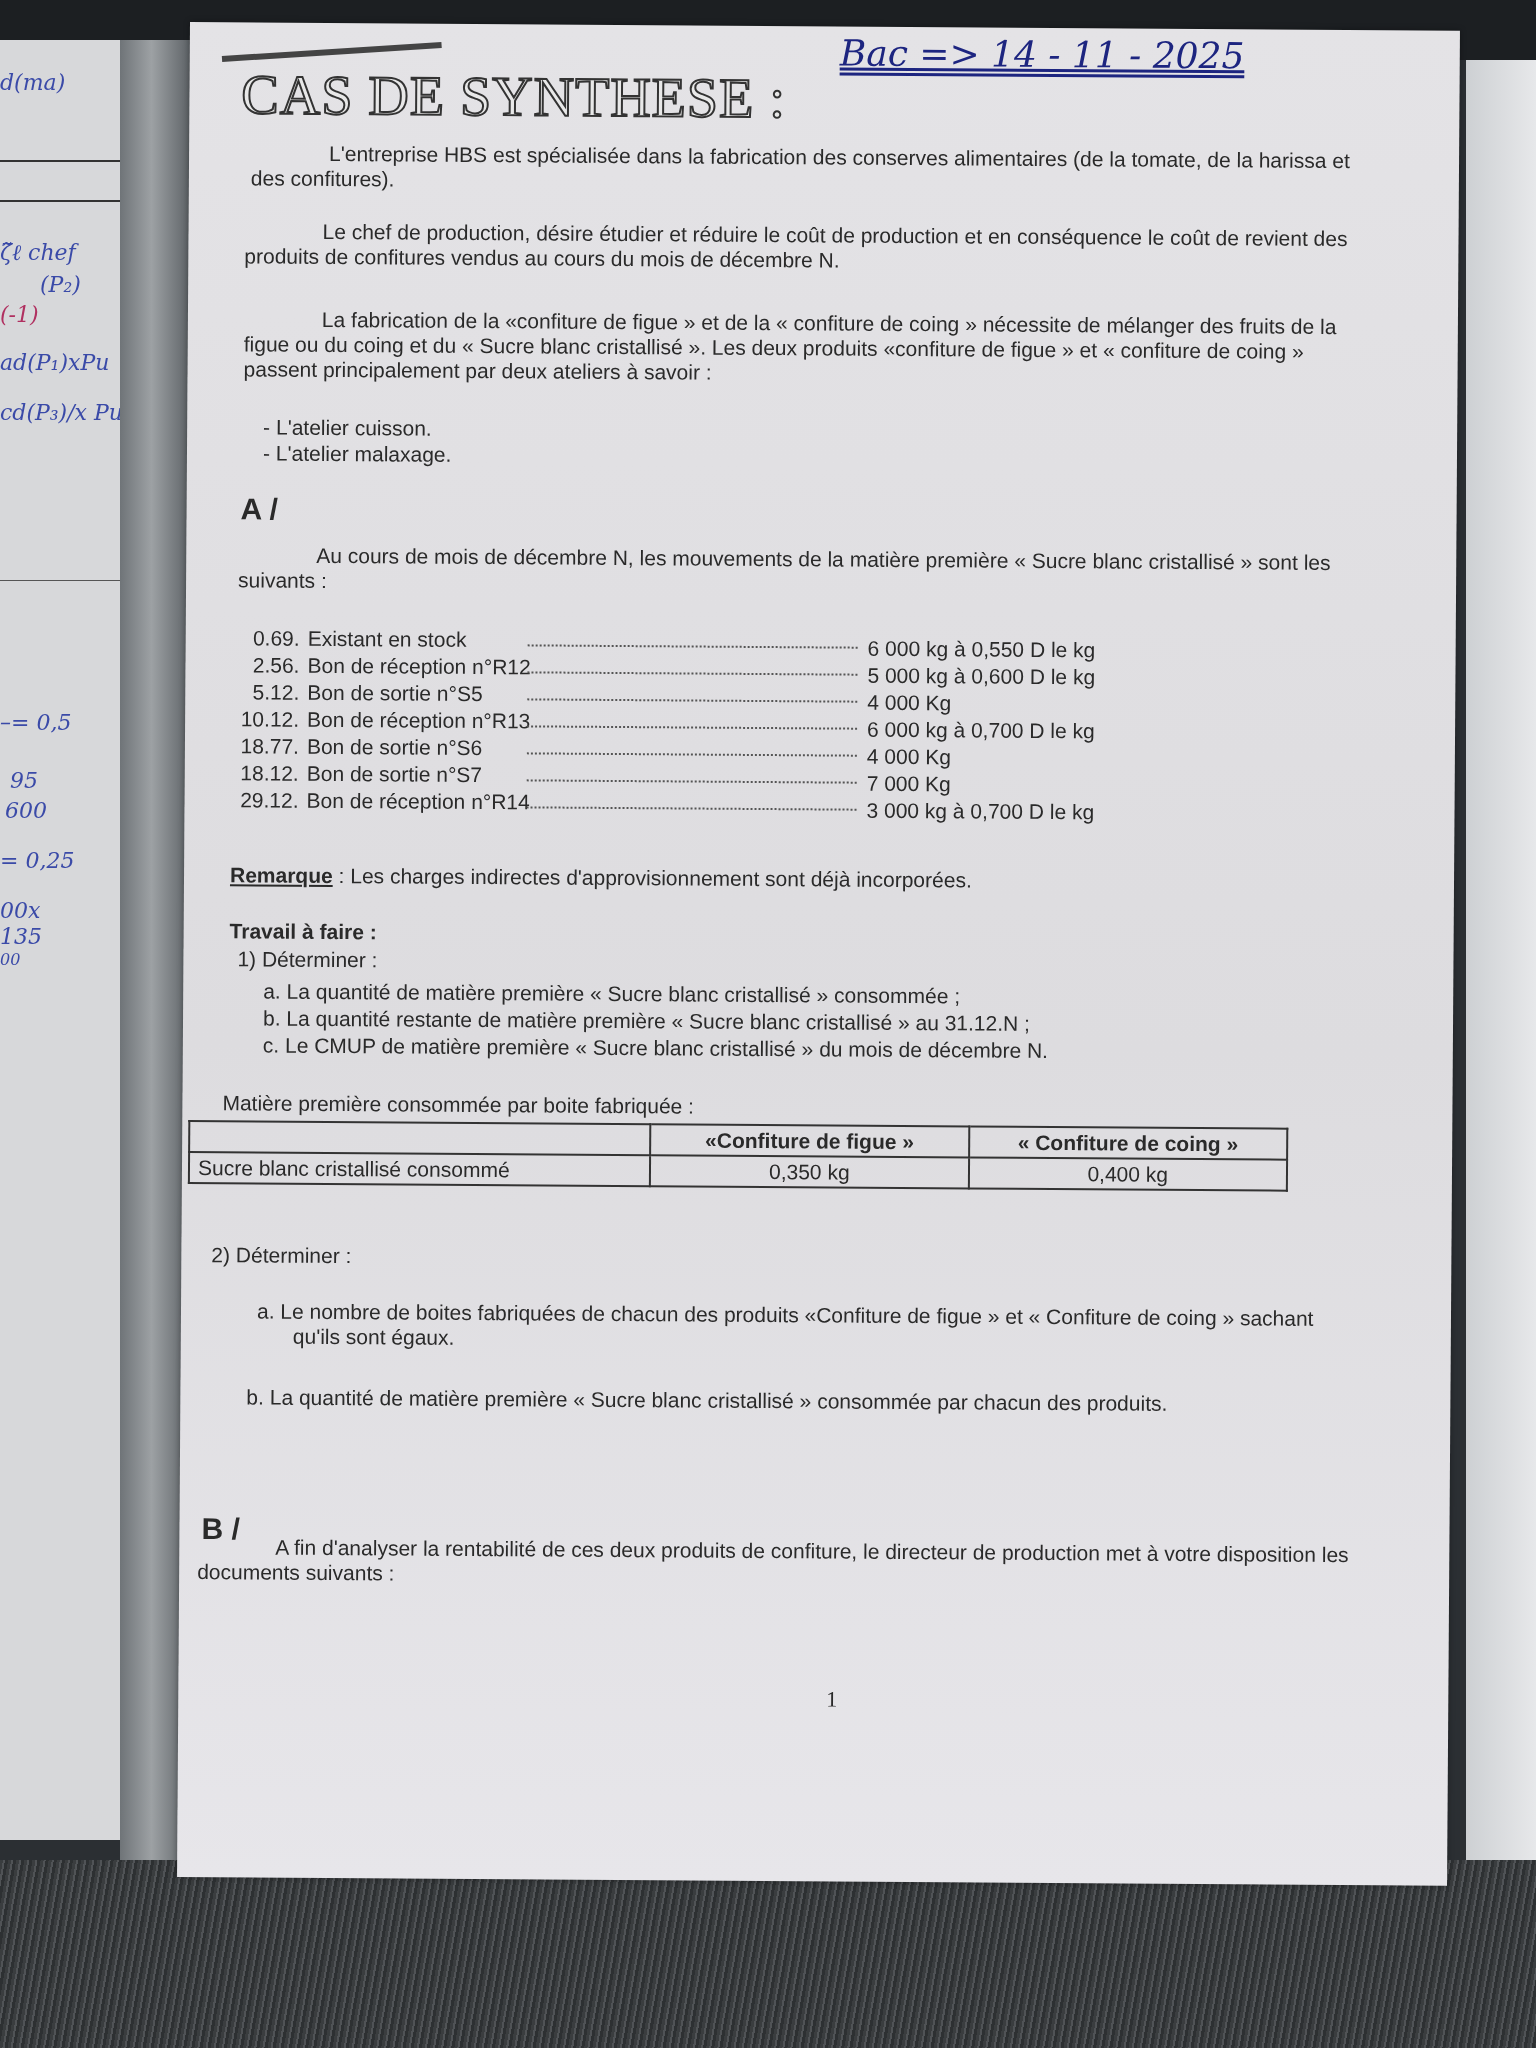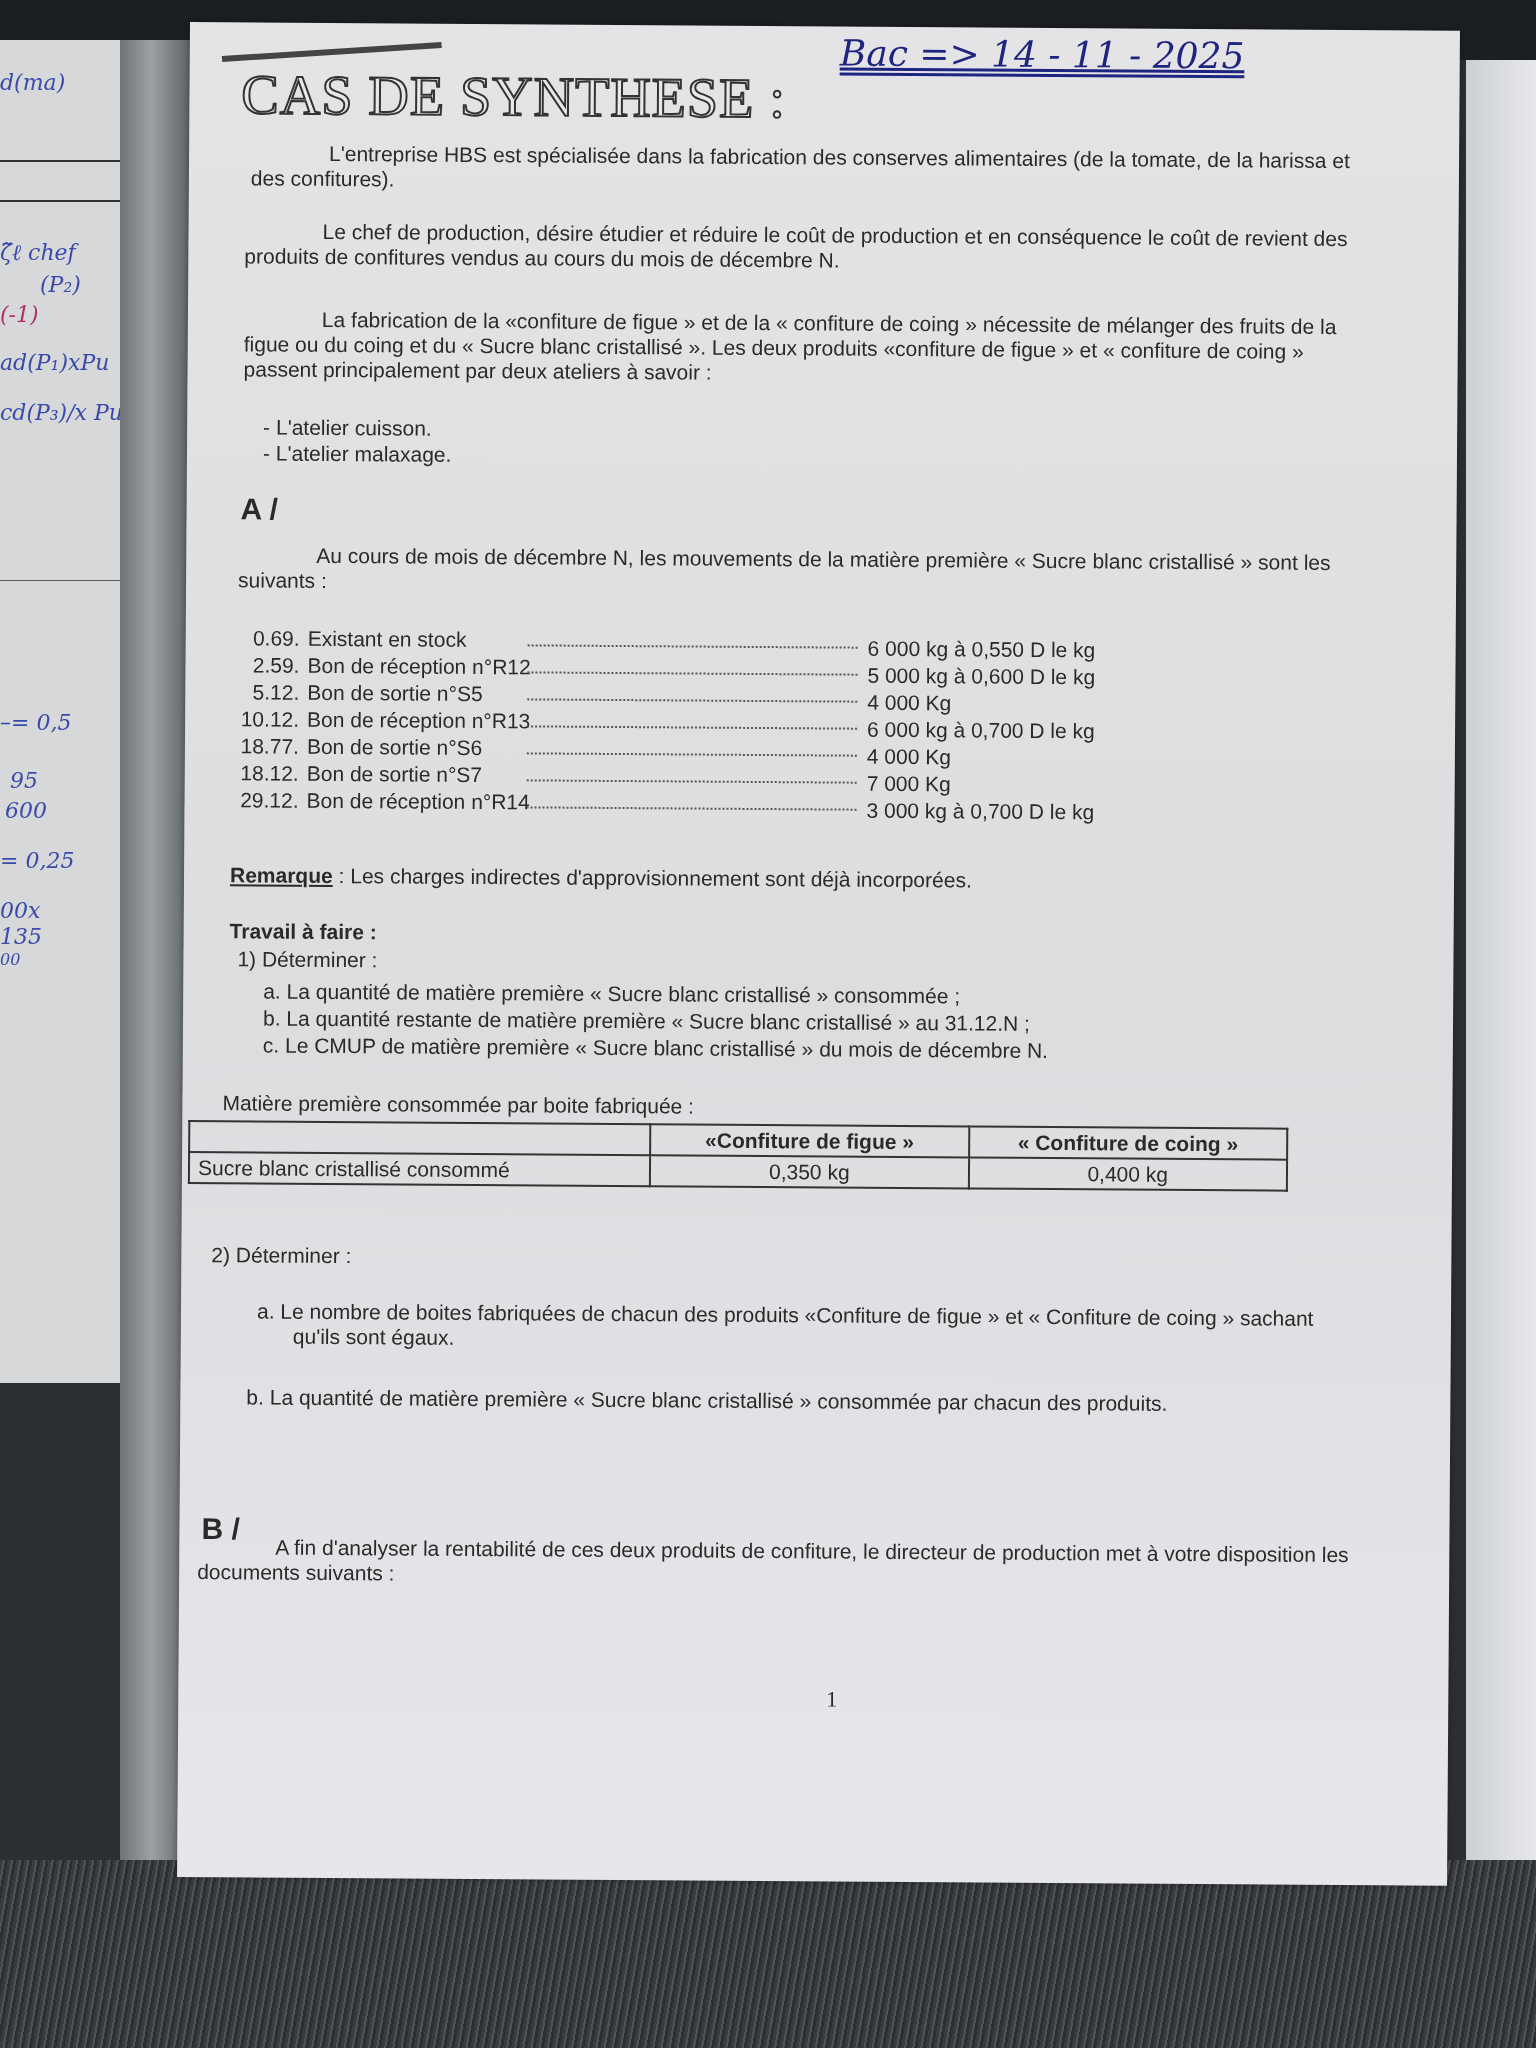--- a/index.html
+++ b/index.html
@@ -4,21 +4,21 @@
   <style>
     html, body { margin: 0; padding: 0; }
     body {
       width: 1536px; height: 2048px; overflow: hidden; position: relative;
       background: #2b2f33;
       font-family: "Liberation Sans", sans-serif;
     }
     
     .backdrop-top { position: absolute; left: 0; top: 0; width: 1536px; height: 60px; background: #1c1f22; }
     .left-notebook {
-      position: absolute; left: 0; top: 40px; width: 140px; height: 1343px;
+      position: absolute; left: 0; top: 40px; width: 140px; height: 1800px;
       background: #d7d8da; border-right: 2px solid #8a8d90;
     }
     .binder-strip {
       position: absolute; left: 120px; top: 40px; width: 70px; height: 1820px;
       background: linear-gradient(90deg, #6f7478, #9da1a4 45%, #5e6367);
     }
     .fabric {
       position: absolute; left: 0; top: 1860px; width: 1536px; height: 188px;
       background: repeating-linear-gradient(100deg, #3a3d3f 0 3px, #505356 3px 5px, #2d3032 5px 8px);
     }
@@ -112,21 +112,21 @@
   <div class="p indent" style="left:52px;top:520px;width:1110px">Au cours de mois de décembre N, les mouvements de la matière première « Sucre blanc cristallisé » sont les suivants :</div>
 
   <div style="position:absolute;left:42px;top:604px;width:1000px;height:200px">
     <div class="mv-row" style="top:0">
       <span class="mv-date">0.69.</span>
       <span class="mv-label">Existant en stock</span>
       <span class="mv-dots"></span>
       <span class="mv-value" style="top:6px">6 000 kg à 0,550 D le kg</span>
     </div>
     <div class="mv-row" style="top:27px">
-      <span class="mv-date">2.59.</span>
+      <span class="mv-date">2.56.</span>
       <span class="mv-label">Bon de réception n°R12</span>
       <span class="mv-dots"></span>
       <span class="mv-value" style="top:6px">5 000 kg à 0,600 D le kg</span>
     </div>
     <div class="mv-row" style="top:54px">
       <span class="mv-date">5.12.</span>
       <span class="mv-label">Bon de sortie n°S5</span>
       <span class="mv-dots"></span>
       <span class="mv-value" style="top:6px">4 000 Kg</span>
     </div>

